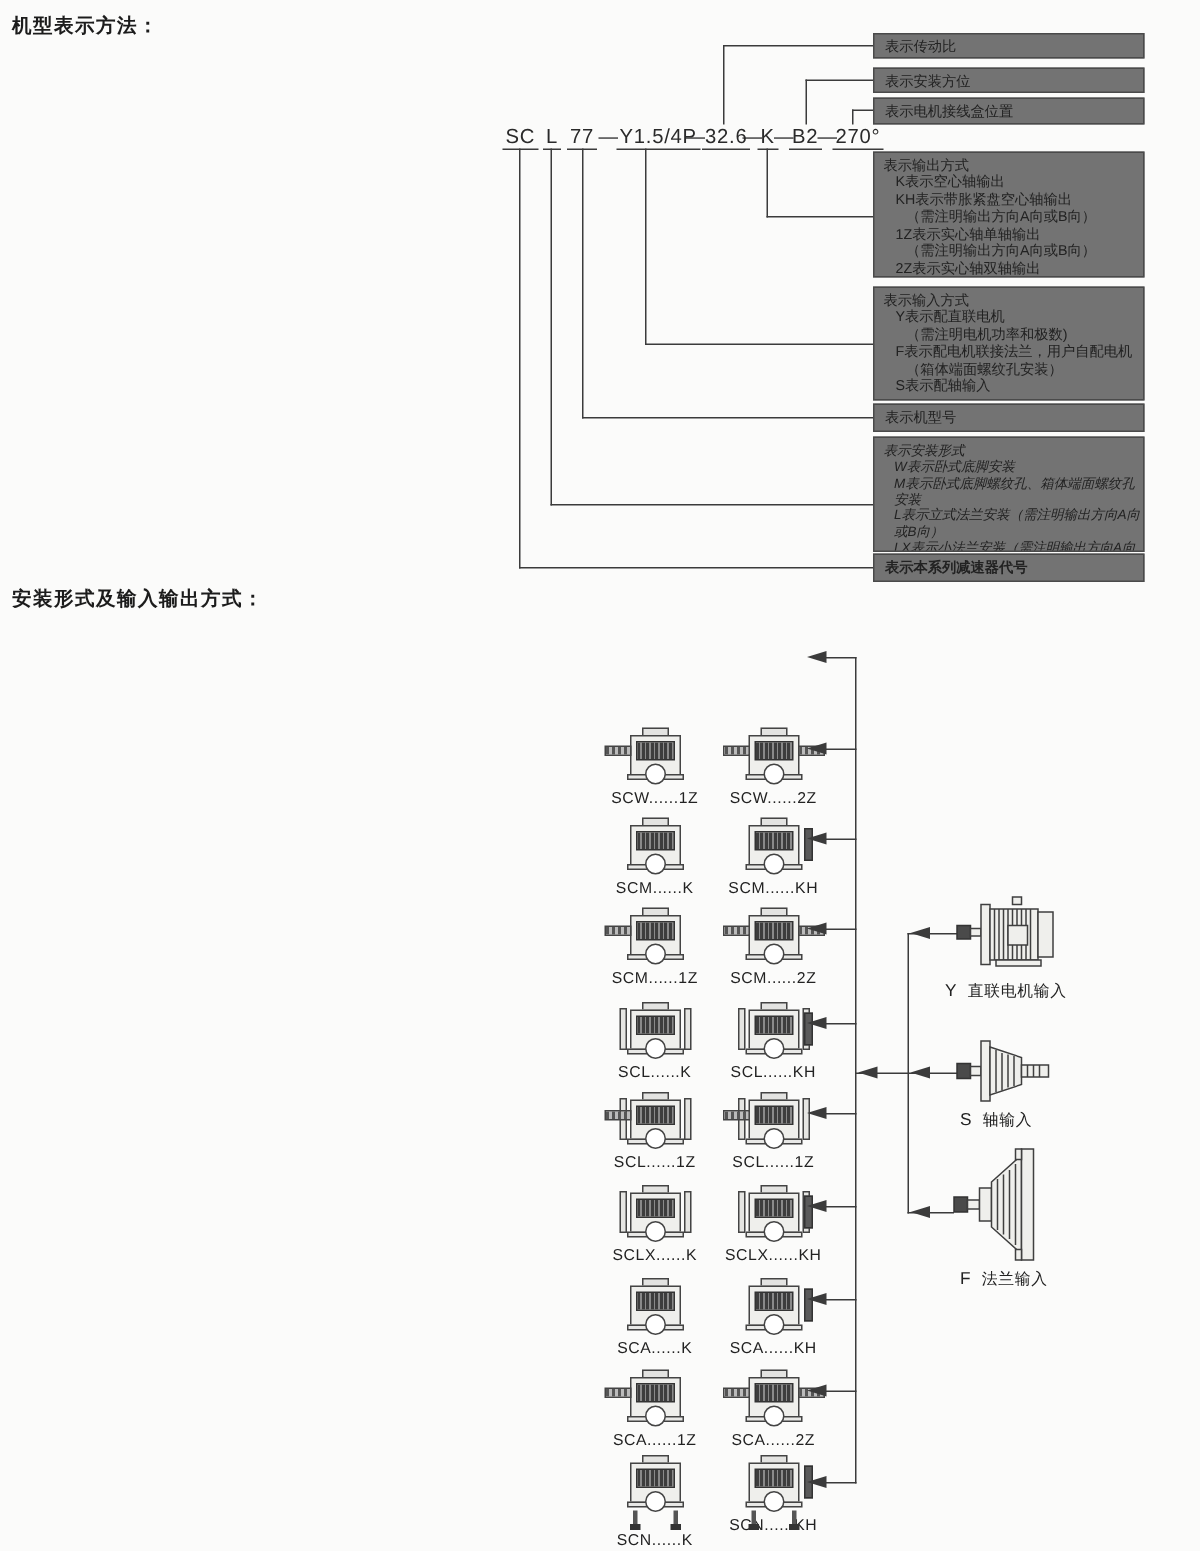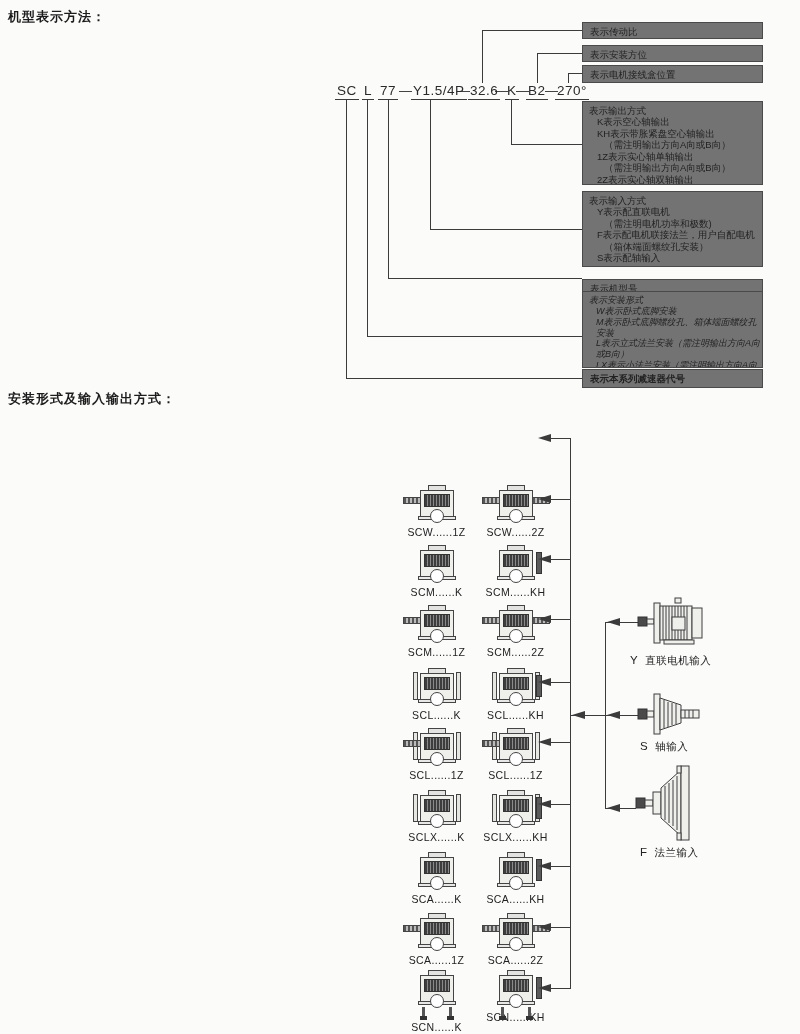--- a/index.html
+++ b/index.html
@@ -119,21 +119,21 @@
 
   <div class="cbox" style="top:191px;height:76px;">
     <div class="bt">表示输入方式</div>
     <div class="l1">Y表示配直联电机</div>
     <div class="l2">（需注明电机功率和极数)</div>
     <div class="l1">F表示配电机联接法兰，用户自配电机</div>
     <div class="l2">（箱体端面螺纹孔安装）</div>
     <div class="l1">S表示配轴输入</div>
   </div>
 
-  <div class="cbox single" style="top:279px;height:19px;line-height:18px;">表示机型号</div>
+  <div class="cbox single" style="top:269px;height:19px;line-height:18px;">表示机型号</div>
 
   <div class="cbox tight" style="top:291px;height:77px;">
     <div class="bt">表示安装形式</div>
     <div class="l1">W表示卧式底脚安装</div>
     <div class="l1">M表示卧式底脚螺纹孔、箱体端面螺纹孔安装</div>
     <div class="l1">L表示立式法兰安装（需注明输出方向A向或B向）</div>
     <div class="l1">LX表示小法兰安装（需注明输出方向A向或B向）</div>
 
   </div>
 

